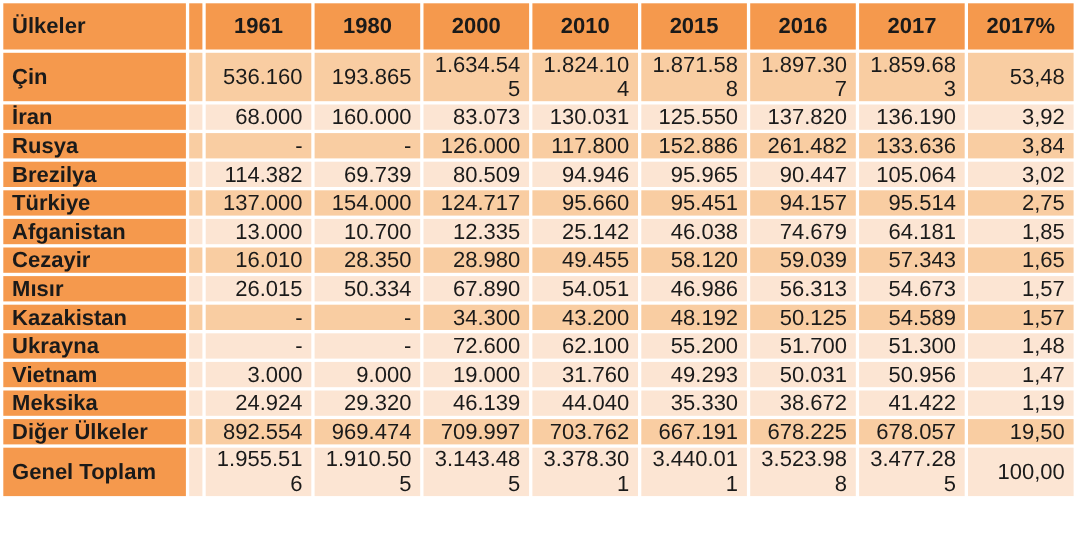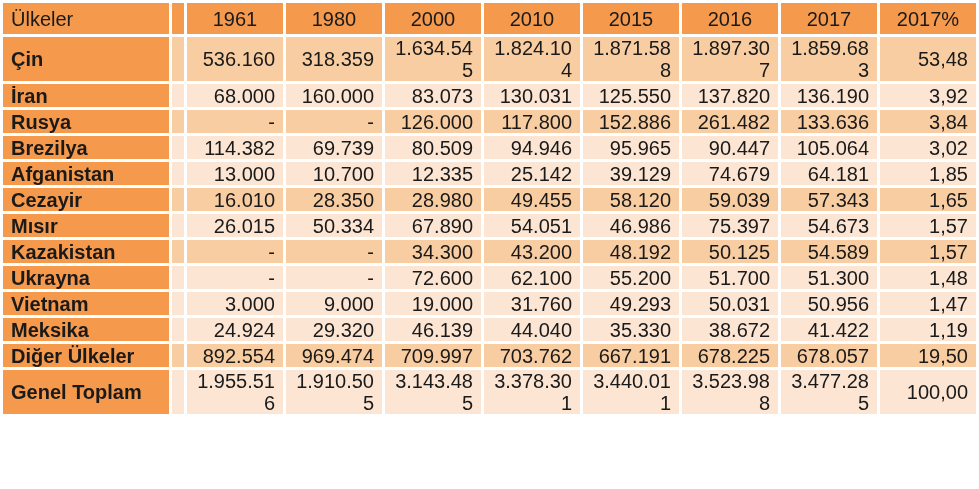--- a/index.html
+++ b/index.html
@@ -22,22 +22,22 @@
     border-spacing: 3px;
     background: var(--grid);
   }
   th, td {
     font-size: 20px;
     color: var(--text);
     vertical-align: middle;
   }
   thead th {
     background: var(--orange);
-    font-weight: normal;
-    height: 31px;
+    font-weight: bold;
+    height: 42px;
     line-height: 22px;
     text-align: center;
     padding: 0;
   }
   thead th.corner {
     text-align: left;
     padding: 0 4px 0 8px;
   }
   th.rowlabel {
     background: var(--orange);
@@ -88,21 +88,21 @@
       <th>2016</th>
       <th>2017</th>
       <th>2017%</th>
     </tr>
   </thead>
   <tbody>
       <tr class="dark">
         <th class="rowlabel">Çin</th>
         <td class="spacer"></td>
         <td class="num">536.160</td>
-        <td class="num">318.359</td>
+        <td class="num">193.865</td>
         <td class="num">1.634.545</td>
         <td class="num">1.824.104</td>
         <td class="num">1.871.588</td>
         <td class="num">1.897.307</td>
         <td class="num">1.859.683</td>
         <td class="num">53,48</td>
       </tr>
       <tr class="light">
         <th class="rowlabel">İran</th>
         <td class="spacer"></td>
@@ -132,28 +132,40 @@
         <td class="spacer"></td>
         <td class="num">114.382</td>
         <td class="num">69.739</td>
         <td class="num">80.509</td>
         <td class="num">94.946</td>
         <td class="num">95.965</td>
         <td class="num">90.447</td>
         <td class="num">105.064</td>
         <td class="num">3,02</td>
       </tr>
+      <tr class="dark">
+        <th class="rowlabel">Türkiye</th>
+        <td class="spacer"></td>
+        <td class="num">137.000</td>
+        <td class="num">154.000</td>
+        <td class="num">124.717</td>
+        <td class="num">95.660</td>
+        <td class="num">95.451</td>
+        <td class="num">94.157</td>
+        <td class="num">95.514</td>
+        <td class="num">2,75</td>
+      </tr>
       <tr class="light">
         <th class="rowlabel">Afganistan</th>
         <td class="spacer"></td>
         <td class="num">13.000</td>
         <td class="num">10.700</td>
         <td class="num">12.335</td>
         <td class="num">25.142</td>
-        <td class="num">39.129</td>
+        <td class="num">46.038</td>
         <td class="num">74.679</td>
         <td class="num">64.181</td>
         <td class="num">1,85</td>
       </tr>
       <tr class="dark">
         <th class="rowlabel">Cezayir</th>
         <td class="spacer"></td>
         <td class="num">16.010</td>
         <td class="num">28.350</td>
         <td class="num">28.980</td>
@@ -164,21 +176,21 @@
         <td class="num">1,65</td>
       </tr>
       <tr class="light">
         <th class="rowlabel">Mısır</th>
         <td class="spacer"></td>
         <td class="num">26.015</td>
         <td class="num">50.334</td>
         <td class="num">67.890</td>
         <td class="num">54.051</td>
         <td class="num">46.986</td>
-        <td class="num">75.397</td>
+        <td class="num">56.313</td>
         <td class="num">54.673</td>
         <td class="num">1,57</td>
       </tr>
       <tr class="dark">
         <th class="rowlabel">Kazakistan</th>
         <td class="spacer"></td>
         <td class="num">-</td>
         <td class="num">-</td>
         <td class="num">34.300</td>
         <td class="num">43.200</td>

